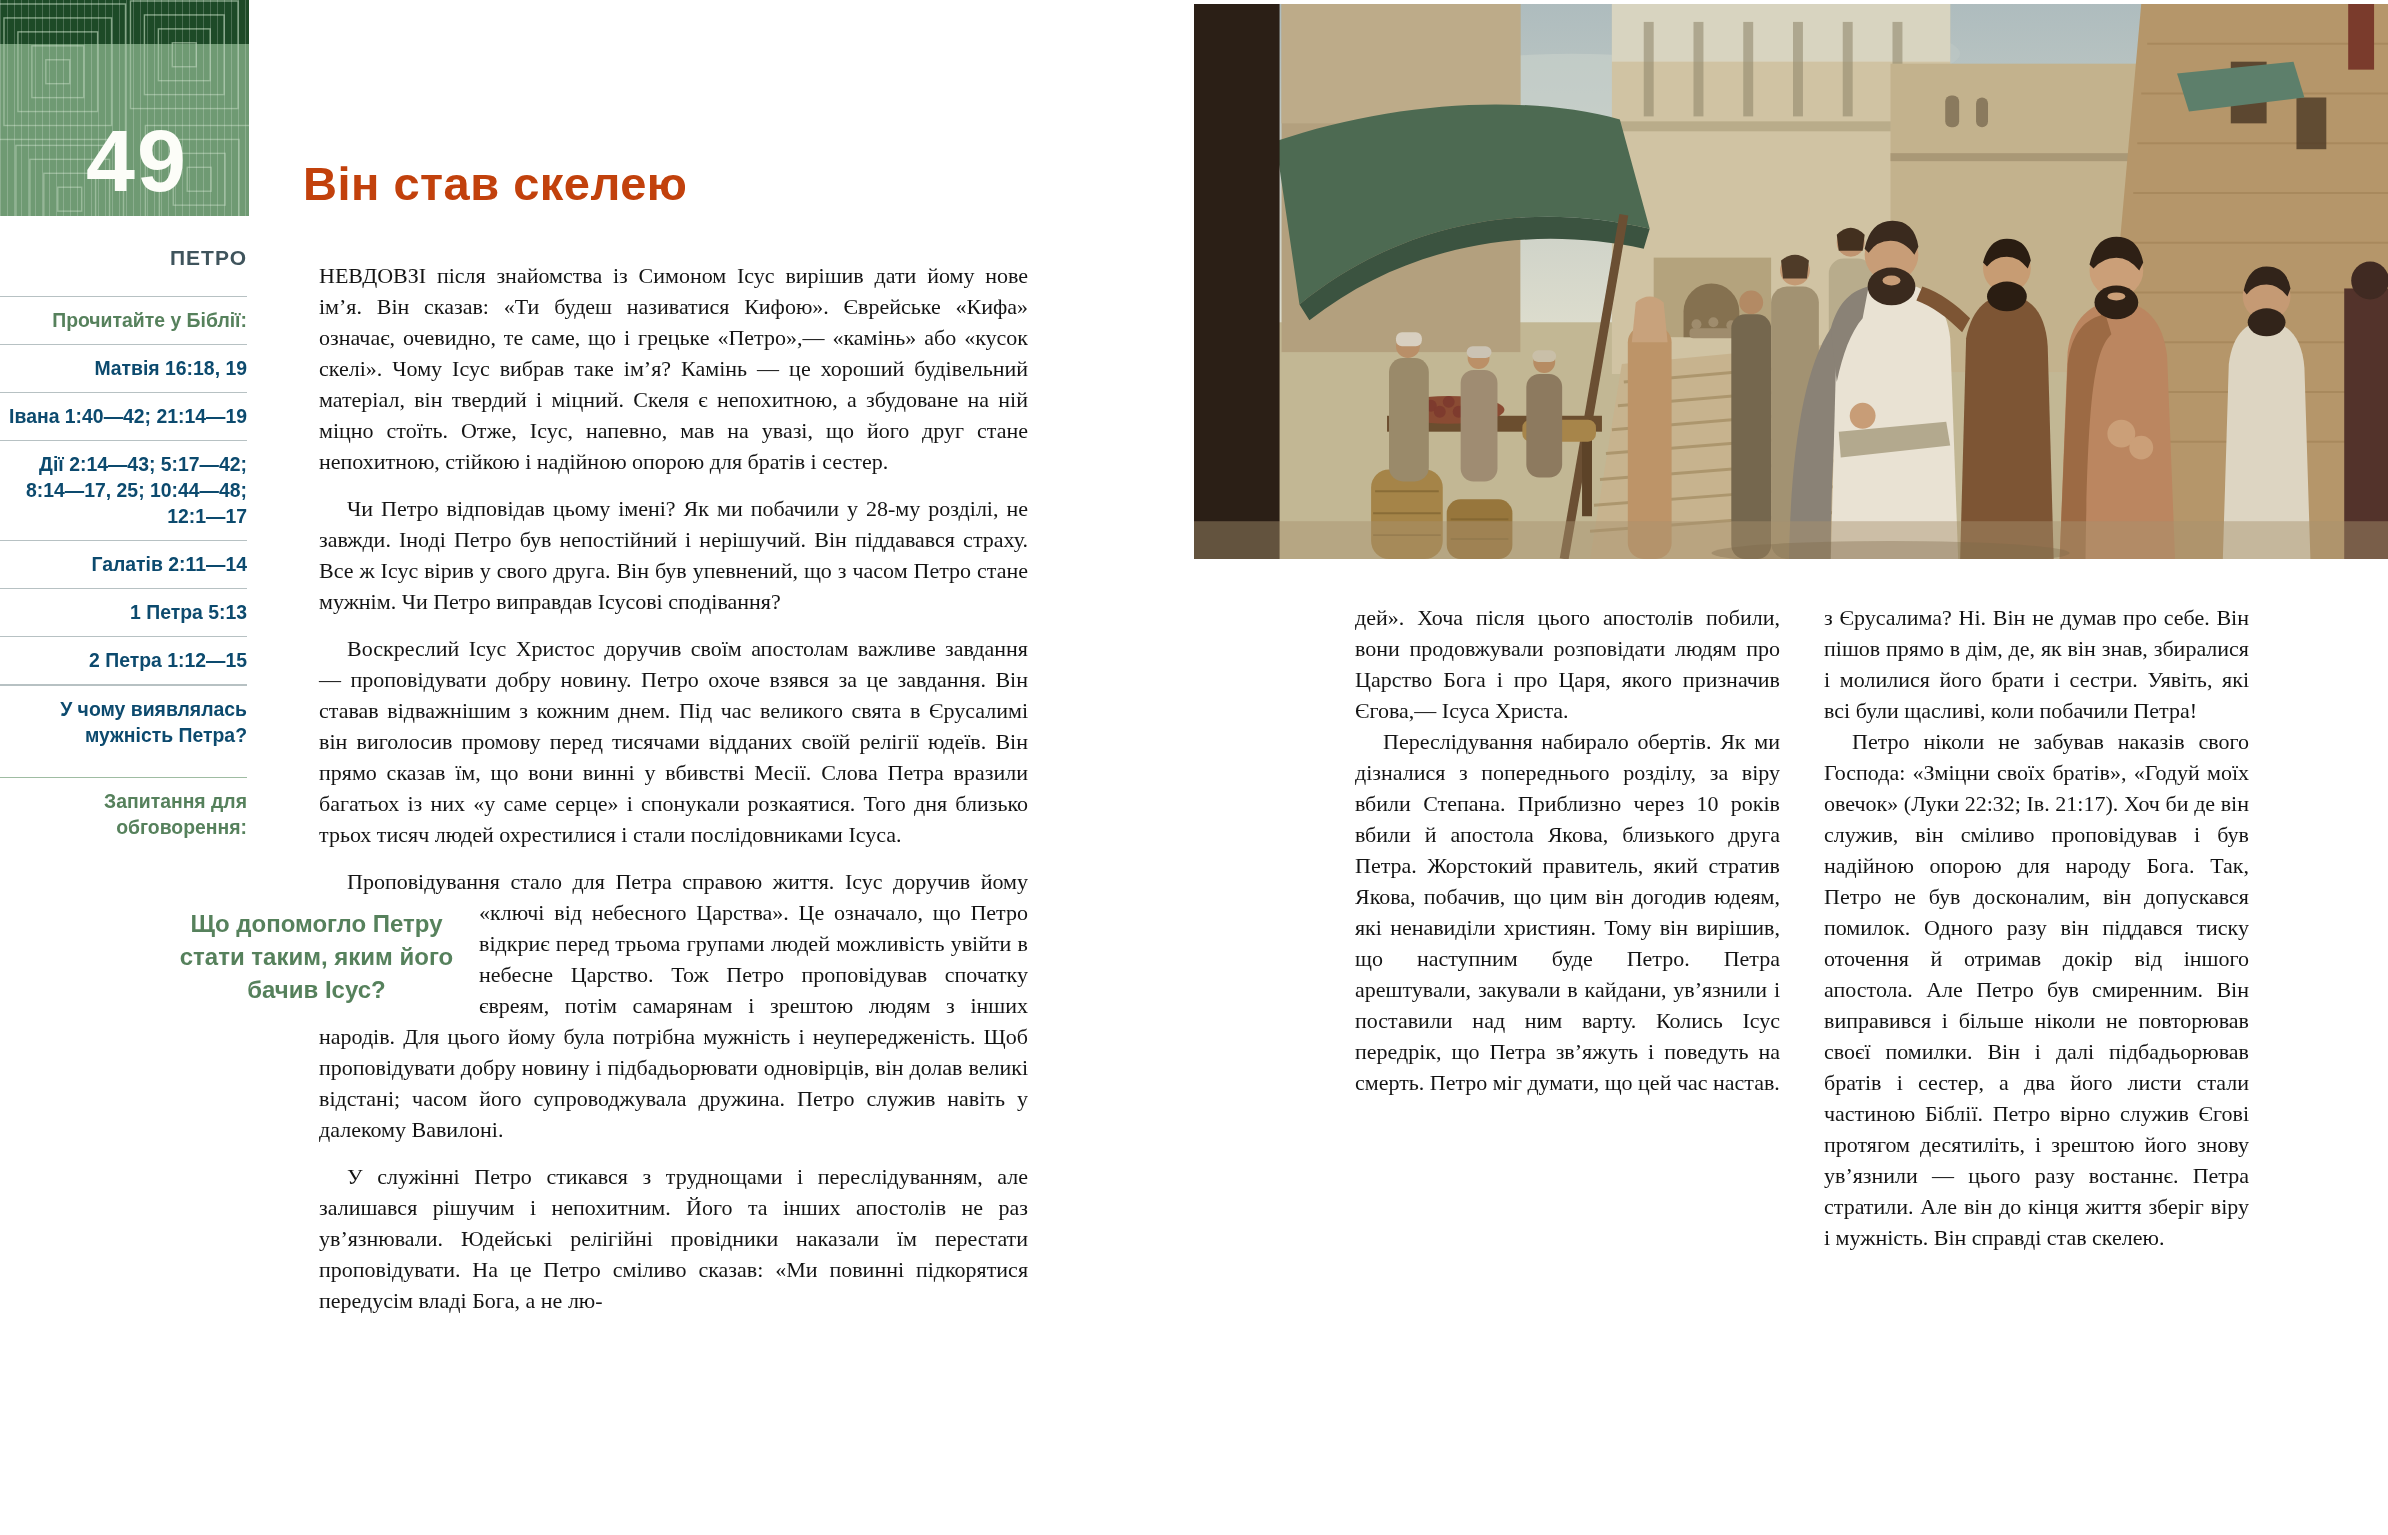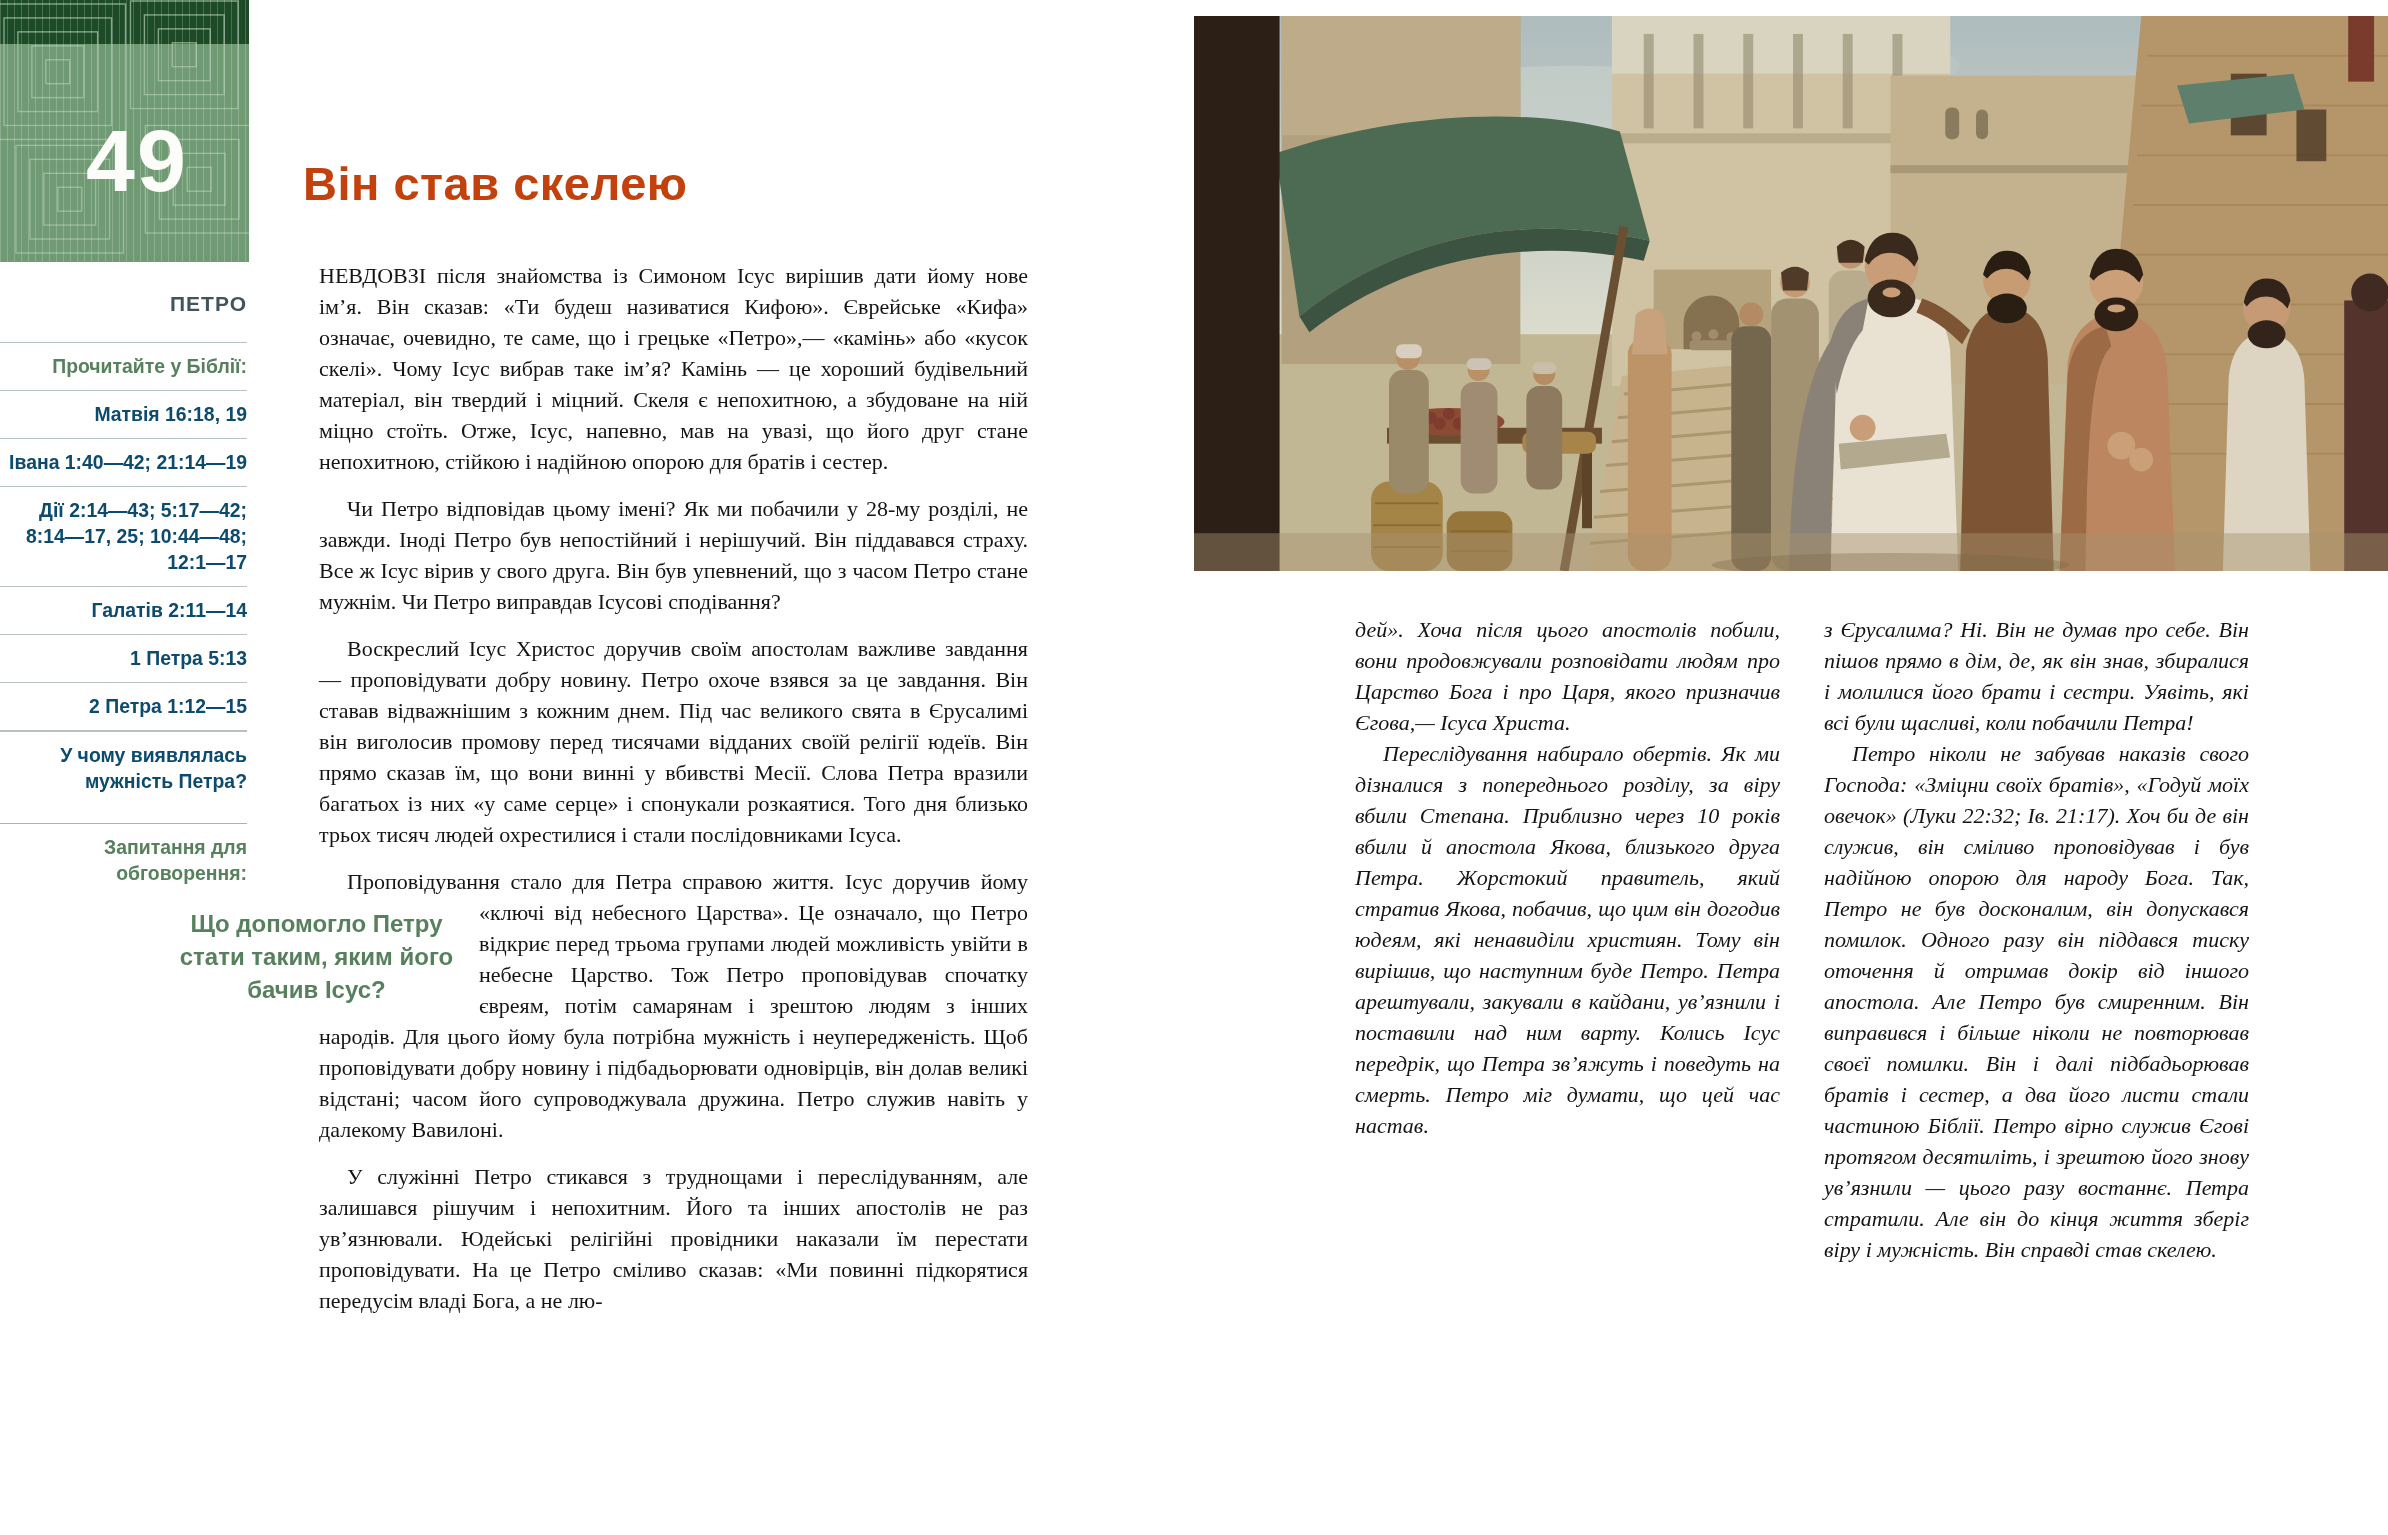--- a/index.html
+++ b/index.html
@@ -1,21 +1,21 @@
 <!DOCTYPE html>
 <html lang="uk"><head>
 <meta charset="utf-8">
 <style>
   html,body{margin:0;padding:0;background:#e8e8e8;}
   #page{position:relative;width:2388px;height:1535px;background:#ffffff;overflow:hidden;
         font-family:"Liberation Sans",sans-serif;-webkit-font-smoothing:antialiased;}
 
   
   .sidebar{position:absolute;left:0;top:0;width:247px;}
-  .chapter-block{position:relative;width:249px;height:262px;background:#6f9a73;overflow:hidden;}
+  .chapter-block{position:relative;width:249px;height:216px;background:#6f9a73;overflow:hidden;}
   .chapter-band{position:absolute;left:0;top:0;right:0;height:44px;background:#1d4a27;z-index:1;}
   .chapter-pattern{position:absolute;inset:0;z-index:2;}
   .chapter-block::before{content:"";position:absolute;inset:0;z-index:3;
       background:repeating-linear-gradient(90deg,rgba(255,255,255,.20) 0 1.5px,rgba(255,255,255,0) 1.5px 7px);}
   .chapter-num{position:absolute;left:86px;top:117px;z-index:4;color:#fcfdf8;
       font-size:88px;font-weight:700;letter-spacing:2px;line-height:1;}
   .topic{margin:30px 0 26px;text-align:right;font-weight:700;font-size:21px;
       letter-spacing:1px;color:#3f545c;}
   .sb-item{border-top:1px solid #b7c1c3;padding:10px 0 11px;text-align:right;
       font-weight:700;font-size:19.4px;line-height:26px;color:#0c4a6e;}
@@ -28,21 +28,21 @@
   .article-title{margin:0 0 52px;font-size:47px;font-weight:700;color:#c2410c;
       letter-spacing:0.5px;line-height:1.05;}
   .bodytext p{margin:16px;font-family:"Liberation Serif",serif;font-size:22px;line-height:31px;
       color:#141414;text-align:justify;}
   .bodytext p.ind{text-indent:28px;}
   .pullquote{float:left;width:293px;margin:10px 16px 6px -149px;
       font-family:"Liberation Sans",sans-serif;font-weight:700;font-size:24px;
       line-height:33px;color:#56815c;text-align:center;text-indent:0;}
 
   
-  .page-right{position:absolute;left:1194px;top:16px;width:1194px;height:1242px;font-style:italic;}
+  .page-right{position:absolute;left:1194px;top:4px;width:1194px;height:1242px;}
   .illo{position:absolute;left:0;top:0;width:1194px;height:555px;overflow:hidden;background:#c2b794;}
   .illo svg{display:block;width:1194px;height:555px;}
   .rcol{position:absolute;top:598px;width:425px;}
   .rcol1{left:161px;}
   .rcol2{left:630px;}
   .rcol p{margin:0;font-family:"Liberation Serif",serif;font-size:22px;line-height:31px;
       color:#141414;text-align:justify;}
   .rcol p.ind{text-indent:28px;}
 </style>
 </head>

